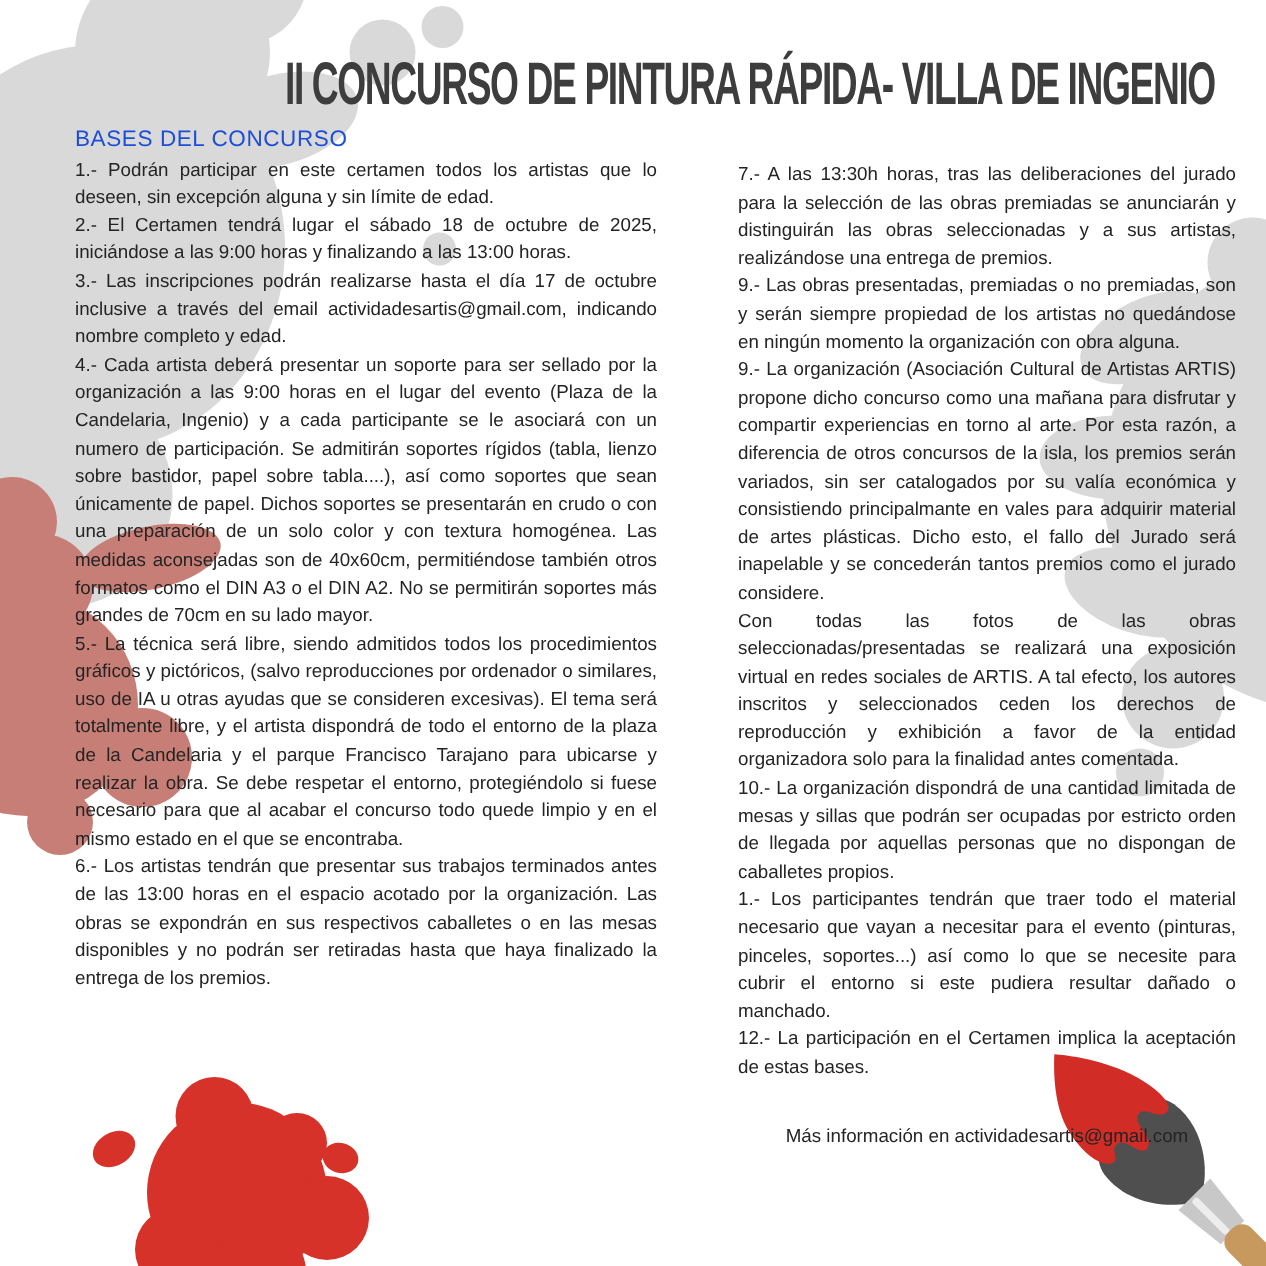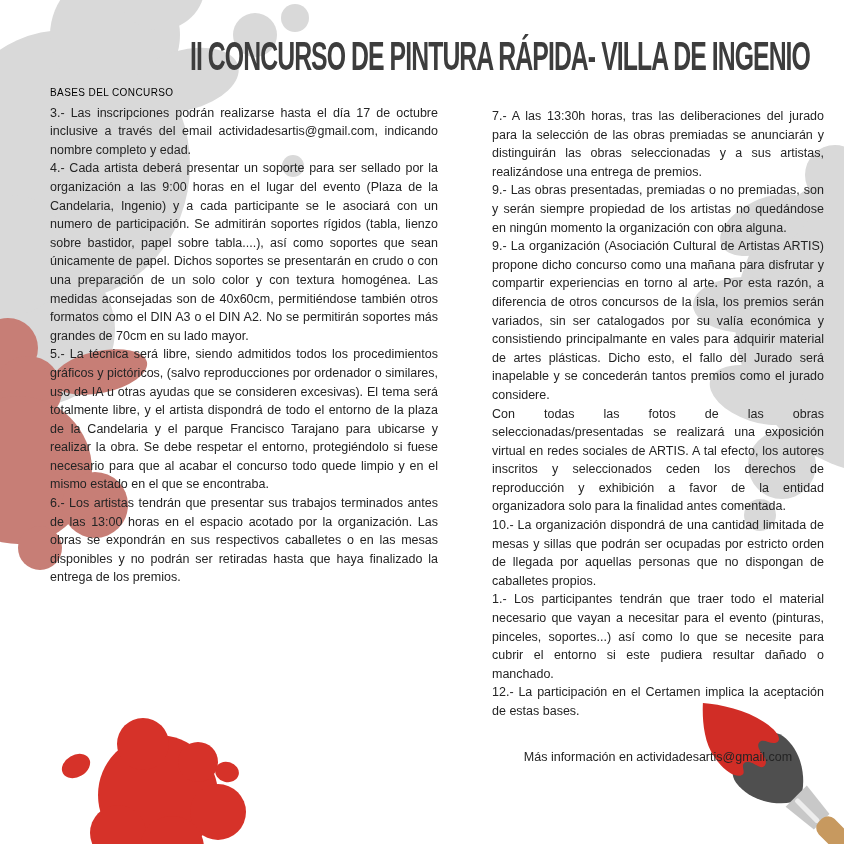--- a/index.html
+++ b/index.html
@@ -28,23 +28,23 @@
   }
   .columns{
     position:absolute;top:84px;left:50px;
     display:grid;
     grid-template-columns:388px 376px;
     column-gap:10px;
   }
   .col{font-size:12.5px;line-height:18.6px;color:#242424;}
   .col-right{padding-top:23px;margin-left:44px;}
   .section-heading{
-    font-size:10px;
+    font-size:15px;
     letter-spacing:0.4px;
-    color:#000000;
+    color:#1d4ed8;
     margin:0 0 1px 0;
     font-weight:normal;
   }
   .rule-para{margin:0;text-align:justify;}
   .footer-note{margin-top:27px;text-align:center;}
 </style>
 </head>
 <body>
 
 <div class="page">
@@ -106,20 +106,22 @@
   <div class="content">
 
     <div class="title-wrap">
       <span class="title">II CONCURSO DE PINTURA RÁPIDA- VILLA DE INGENIO</span>
     </div>
 
     <div class="columns">
       <div class="col col-left">
         <h2 class="section-heading">BASES DEL CONCURSO</h2>
         <div>
+            <p class="rule-para">1.- Podrán participar en este certamen todos los artistas que lo deseen, sin excepción alguna y sin límite de edad.</p>
+            <p class="rule-para">2.- El Certamen tendrá lugar el sábado 18 de octubre de 2025, iniciándose a las 9:00 horas y finalizando a las 13:00 horas.</p>
             <p class="rule-para">3.- Las inscripciones podrán realizarse hasta el día 17 de octubre inclusive a través del email actividadesartis@gmail.com, indicando nombre completo y edad.</p>
             <p class="rule-para">4.- Cada artista deberá presentar un soporte para ser sellado por la organización a las 9:00 horas en el lugar del evento (Plaza de la Candelaria, Ingenio) y a cada participante se le asociará con un numero de participación. Se admitirán soportes rígidos (tabla, lienzo sobre bastidor, papel sobre tabla....), así como soportes que sean únicamente de papel. Dichos soportes se presentarán en crudo o con una preparación de un solo color y con textura homogénea. Las medidas aconsejadas son de 40x60cm, permitiéndose también otros formatos como el DIN A3 o el DIN A2. No se permitirán soportes más grandes de 70cm en su lado mayor.</p>
             <p class="rule-para">5.- La técnica será libre, siendo admitidos todos los procedimientos gráficos y pictóricos, (salvo reproducciones por ordenador o similares, uso de IA u otras ayudas que se consideren excesivas). El tema será totalmente libre, y el artista dispondrá de todo el entorno de la plaza de la Candelaria y el parque Francisco Tarajano para ubicarse y realizar la obra. Se debe respetar el entorno, protegiéndolo si fuese necesario para que al acabar el concurso todo quede limpio y en el mismo estado en el que se encontraba.</p>
             <p class="rule-para">6.- Los artistas tendrán que presentar sus trabajos terminados antes de las 13:00 horas en el espacio acotado por la organización. Las obras se expondrán en sus respectivos caballetes o en las mesas disponibles y no podrán ser retiradas hasta que haya finalizado la entrega de los premios.</p>
           </div>
       </div>
       <div class="col col-right">
         <div>
             <p class="rule-para">7.- A las 13:30h horas, tras las deliberaciones del jurado para la selección de las obras premiadas se anunciarán y distinguirán las obras seleccionadas y a sus artistas, realizándose una entrega de premios.</p>
             <p class="rule-para">9.- Las obras presentadas, premiadas o no premiadas, son y serán siempre propiedad de los artistas no quedándose en ningún momento la organización con obra alguna.</p>

